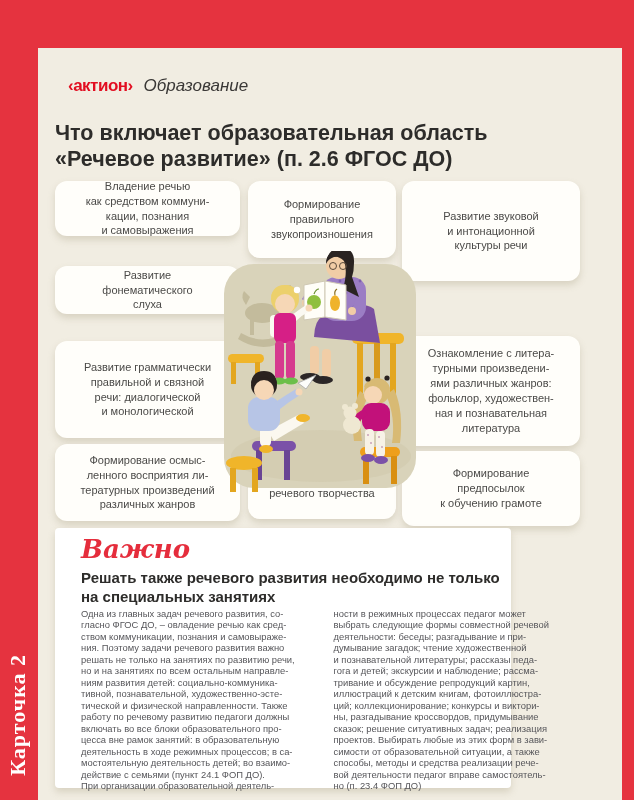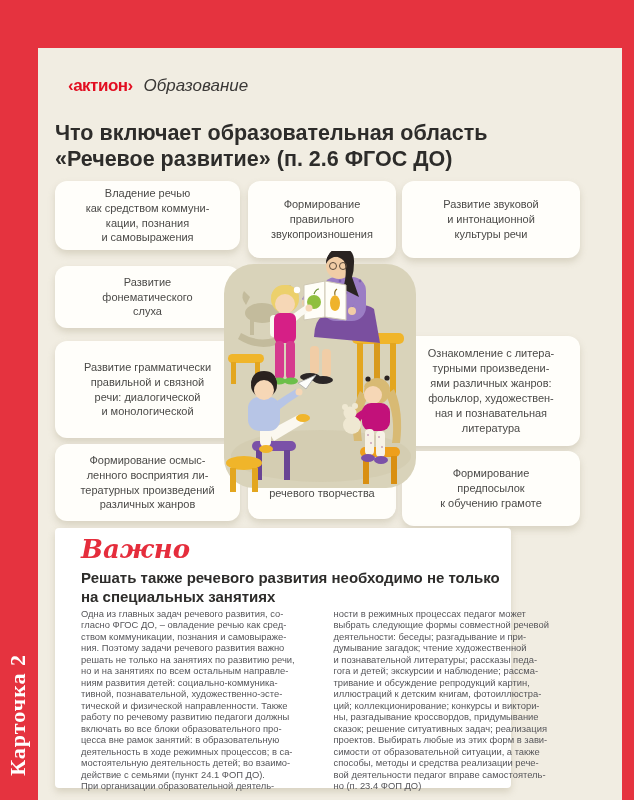--- a/index.html
+++ b/index.html
@@ -35,31 +35,31 @@
   <div class="sheet">
 
     <div class="logo">
       <span class="brand">‹актион›</span>
       <span class="product">Образование</span>
     </div>
 
     <div class="title">Что включает образовательная область
 «Речевое развитие» (п. 2.6 ФГОС ДО)</div>
 
-    <div class="box" style="left:17px;top:133px;width:185px;height:69px">Владение речью
+    <div class="box" style="left:17px;top:133px;width:185px;height:55px">Владение речью
 как средством коммуни-
 кации, познания
 и самовыражения</div>
     <div class="box" style="left:210px;top:133px;width:148px;height:77px">Формирование
 правильного
 звукопроизношения</div>
-    <div class="box" style="left:364px;top:133px;width:178px;height:77px">Развитие звуковой
+    <div class="box" style="left:364px;top:133px;width:178px;height:100px">Развитие звуковой
 и интонационной
 культуры речи</div>
-    <div class="box" style="left:17px;top:218px;width:185px;height:62px">Развитие
+    <div class="box" style="left:17px;top:218px;width:185px;height:48px">Развитие
 фонематического
 слуха</div>
     <div class="box" style="left:364px;top:288px;width:178px;height:110px">Ознакомление с литера-
 турными произведени-
 ями различных жанров:
 фольклор, художествен-
 ная и познавательная
 литература</div>
     <div class="box" style="left:17px;top:293px;width:185px;height:97px">Развитие грамматически
 правильной и связной

